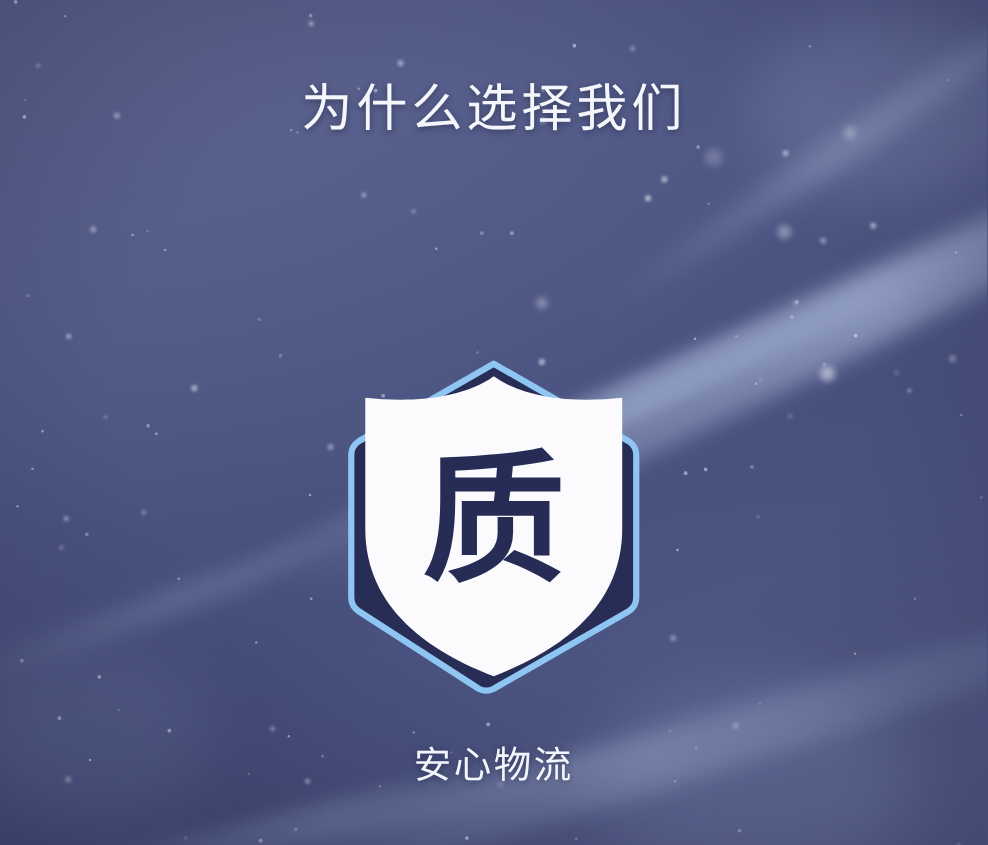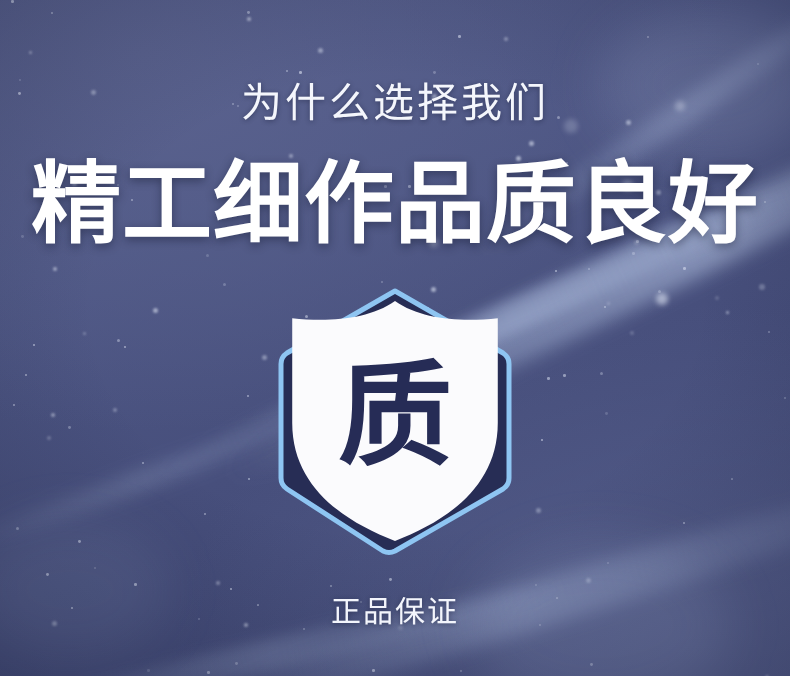--- a/index.html
+++ b/index.html
@@ -100,21 +100,21 @@
   .star.soft { filter: blur(1.2px); }
   .star.big  { filter: blur(2.6px); opacity: .42; }
 
   
   .headings {
     position: absolute;
     left: 0; right: 0; top: 0;
     text-align: center;
   }
   .subtitle {
-    margin: 16px;
+    margin: 0;
     padding-top: 64px;
     font-size: 41px;
     font-weight: 400;
     letter-spacing: 3px;
     color: #f4f6fc;
     line-height: 1.15;
     text-shadow: 0 1px 5px rgba(16,20,44,0.45);
   }
   .title {
     margin: 0;
@@ -314,35 +314,34 @@
       <div class="star" style="width: 1.5px; height: 1.5px; left: 33px; top: 344px; opacity: 0.52;"></div>
       <div class="star soft" style="width: 3.9px; height: 3.9px; left: 113px; top: 408px; opacity: 0.35;"></div>
       <div class="star" style="width: 1.7px; height: 1.7px; left: 556px; top: 597px; opacity: 0.32;"></div>
       <div class="star" style="width: 2.8px; height: 2.8px; left: 433px; top: 71px; opacity: 0.27;"></div>
       <div class="star" style="width: 2px; height: 2px; left: 764px; top: 201px; opacity: 0.39;"></div>
     </div>
   <div class="bg-vignette"></div>
 
   <div class="headings">
     <p class="subtitle">为什么选择我们</p>
-    <h1 class="title">精工细作品质良好</h1>
   </div>
 
   <div class="features">
 
     <div class="feature">
       <div class="hex-wrap">
         <svg viewBox="0 0 236 272" xmlns="http://www.w3.org/2000/svg" aria-hidden="true">
           <path d="M118 6 L226 68 Q232 72 232 79 L232 193 Q232 200 226 204 L118 266 Q112 269 106 266 L10 204 Q4 200 4 193 L4 79 Q4 72 10 68 Z" fill="#272d55" stroke="#8ec5f2" stroke-width="5" stroke-linejoin="round"></path>
         </svg>
         <div class="hex-icon">
           <svg width="124" height="130" viewBox="0 0 124 130" xmlns="http://www.w3.org/2000/svg">
             <path d="M62 2 C48 12 26 13 8 11 L8 66 C8 100 36 118 62 128 C88 118 116 100 116 66 L116 11 C98 13 76 12 62 2 Z" fill="#fbfbfd"></path>
             <text class="shield-char" x="62" y="83" text-anchor="middle">质</text>
           </svg>
         </div>
       </div>
-      <div class="feature-label">正品保证</div>
+      <div class="feature-label">安心物流</div>
     </div>
 
 
   </div>
 </div>
 
 </body></html>

